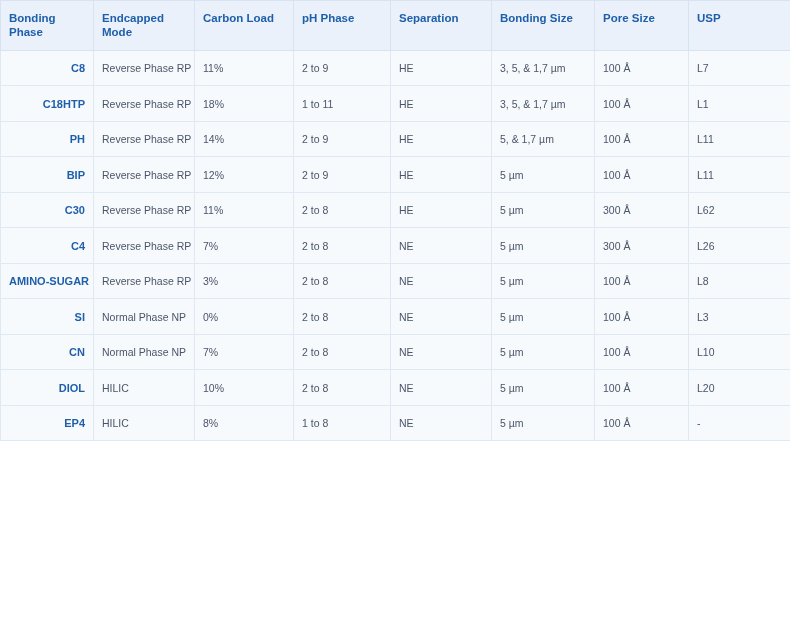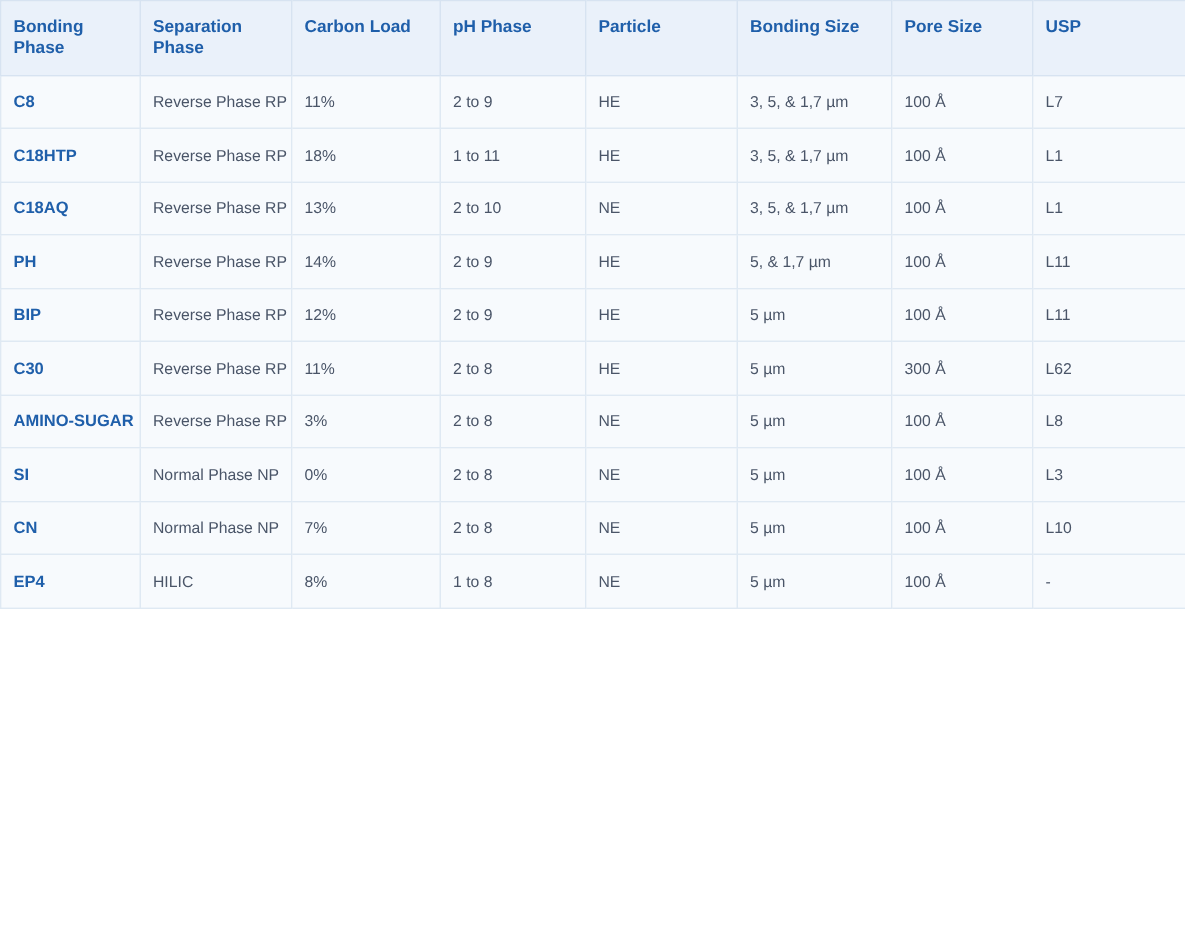--- a/index.html
+++ b/index.html
@@ -45,20 +45,21 @@
     color: #4a5568;
     height: 35.5px;
     box-sizing: border-box;
     white-space: nowrap;
     overflow: hidden;
   }
   table.spec-table td.phase-cell {
     color: #1f5faa;
     font-weight: bold;
     font-size: 11px;
+    text-align: right;
   }
   
   col.c0 { width: 93px; }
   col.c1 { width: 101px; }
   col.c2 { width: 99px; }
   col.c3 { width: 97px; }
   col.c4 { width: 101px; }
   col.c5 { width: 103px; }
   col.c6 { width: 94px; }
   col.c7 { width: 102px; }
@@ -74,24 +75,24 @@
         <col class="c2">
         <col class="c3">
       <col class="c4">
         <col class="c5">
         <col class="c6">
         <col class="c7">
     </colgroup>
     <thead>
       <tr id="header-row">
           <th>Bonding Phase</th>
-          <th>Separation Phase</th>
+          <th>Endcapped Mode</th>
           <th>Carbon Load</th>
           <th>pH Phase</th>
-          <th>Particle</th>
+          <th>Separation</th>
           <th>Bonding Size</th>
           <th>Pore Size</th>
           <th>USP</th>
         </tr>
     </thead>
     <tbody id="body-rows">
         <tr>
           <td class="phase-cell">C8</td>
           <td>Reverse Phase RP</td>
           <td>11%</td>
@@ -105,30 +106,20 @@
           <td class="phase-cell">C18HTP</td>
           <td>Reverse Phase RP</td>
           <td>18%</td>
           <td>1 to 11</td>
           <td>HE</td>
           <td>3, 5, &amp; 1,7 µm</td>
           <td>100 Å</td>
           <td>L1</td>
         </tr>
         <tr>
-          <td class="phase-cell">C18AQ</td>
-          <td>Reverse Phase RP</td>
-          <td>13%</td>
-          <td>2 to 10</td>
-          <td>NE</td>
-          <td>3, 5, &amp; 1,7 µm</td>
-          <td>100 Å</td>
-          <td>L1</td>
-        </tr>
-        <tr>
           <td class="phase-cell">PH</td>
           <td>Reverse Phase RP</td>
           <td>14%</td>
           <td>2 to 9</td>
           <td>HE</td>
           <td>5, &amp; 1,7 µm</td>
           <td>100 Å</td>
           <td>L11</td>
         </tr>
         <tr>
@@ -143,20 +134,30 @@
         </tr>
         <tr>
           <td class="phase-cell">C30</td>
           <td>Reverse Phase RP</td>
           <td>11%</td>
           <td>2 to 8</td>
           <td>HE</td>
           <td>5 µm</td>
           <td>300 Å</td>
           <td>L62</td>
+        </tr>
+        <tr>
+          <td class="phase-cell">C4</td>
+          <td>Reverse Phase RP</td>
+          <td>7%</td>
+          <td>2 to 8</td>
+          <td>NE</td>
+          <td>5 µm</td>
+          <td>300 Å</td>
+          <td>L26</td>
         </tr>
         <tr>
           <td class="phase-cell">AMINO-SUGAR</td>
           <td>Reverse Phase RP</td>
           <td>3%</td>
           <td>2 to 8</td>
           <td>NE</td>
           <td>5 µm</td>
           <td>100 Å</td>
           <td>L8</td>
@@ -173,20 +174,30 @@
         </tr>
         <tr>
           <td class="phase-cell">CN</td>
           <td>Normal Phase NP</td>
           <td>7%</td>
           <td>2 to 8</td>
           <td>NE</td>
           <td>5 µm</td>
           <td>100 Å</td>
           <td>L10</td>
+        </tr>
+        <tr>
+          <td class="phase-cell">DIOL</td>
+          <td>HILIC</td>
+          <td>10%</td>
+          <td>2 to 8</td>
+          <td>NE</td>
+          <td>5 µm</td>
+          <td>100 Å</td>
+          <td>L20</td>
         </tr>
         <tr>
           <td class="phase-cell">EP4</td>
           <td>HILIC</td>
           <td>8%</td>
           <td>1 to 8</td>
           <td>NE</td>
           <td>5 µm</td>
           <td>100 Å</td>
           <td>-</td>

